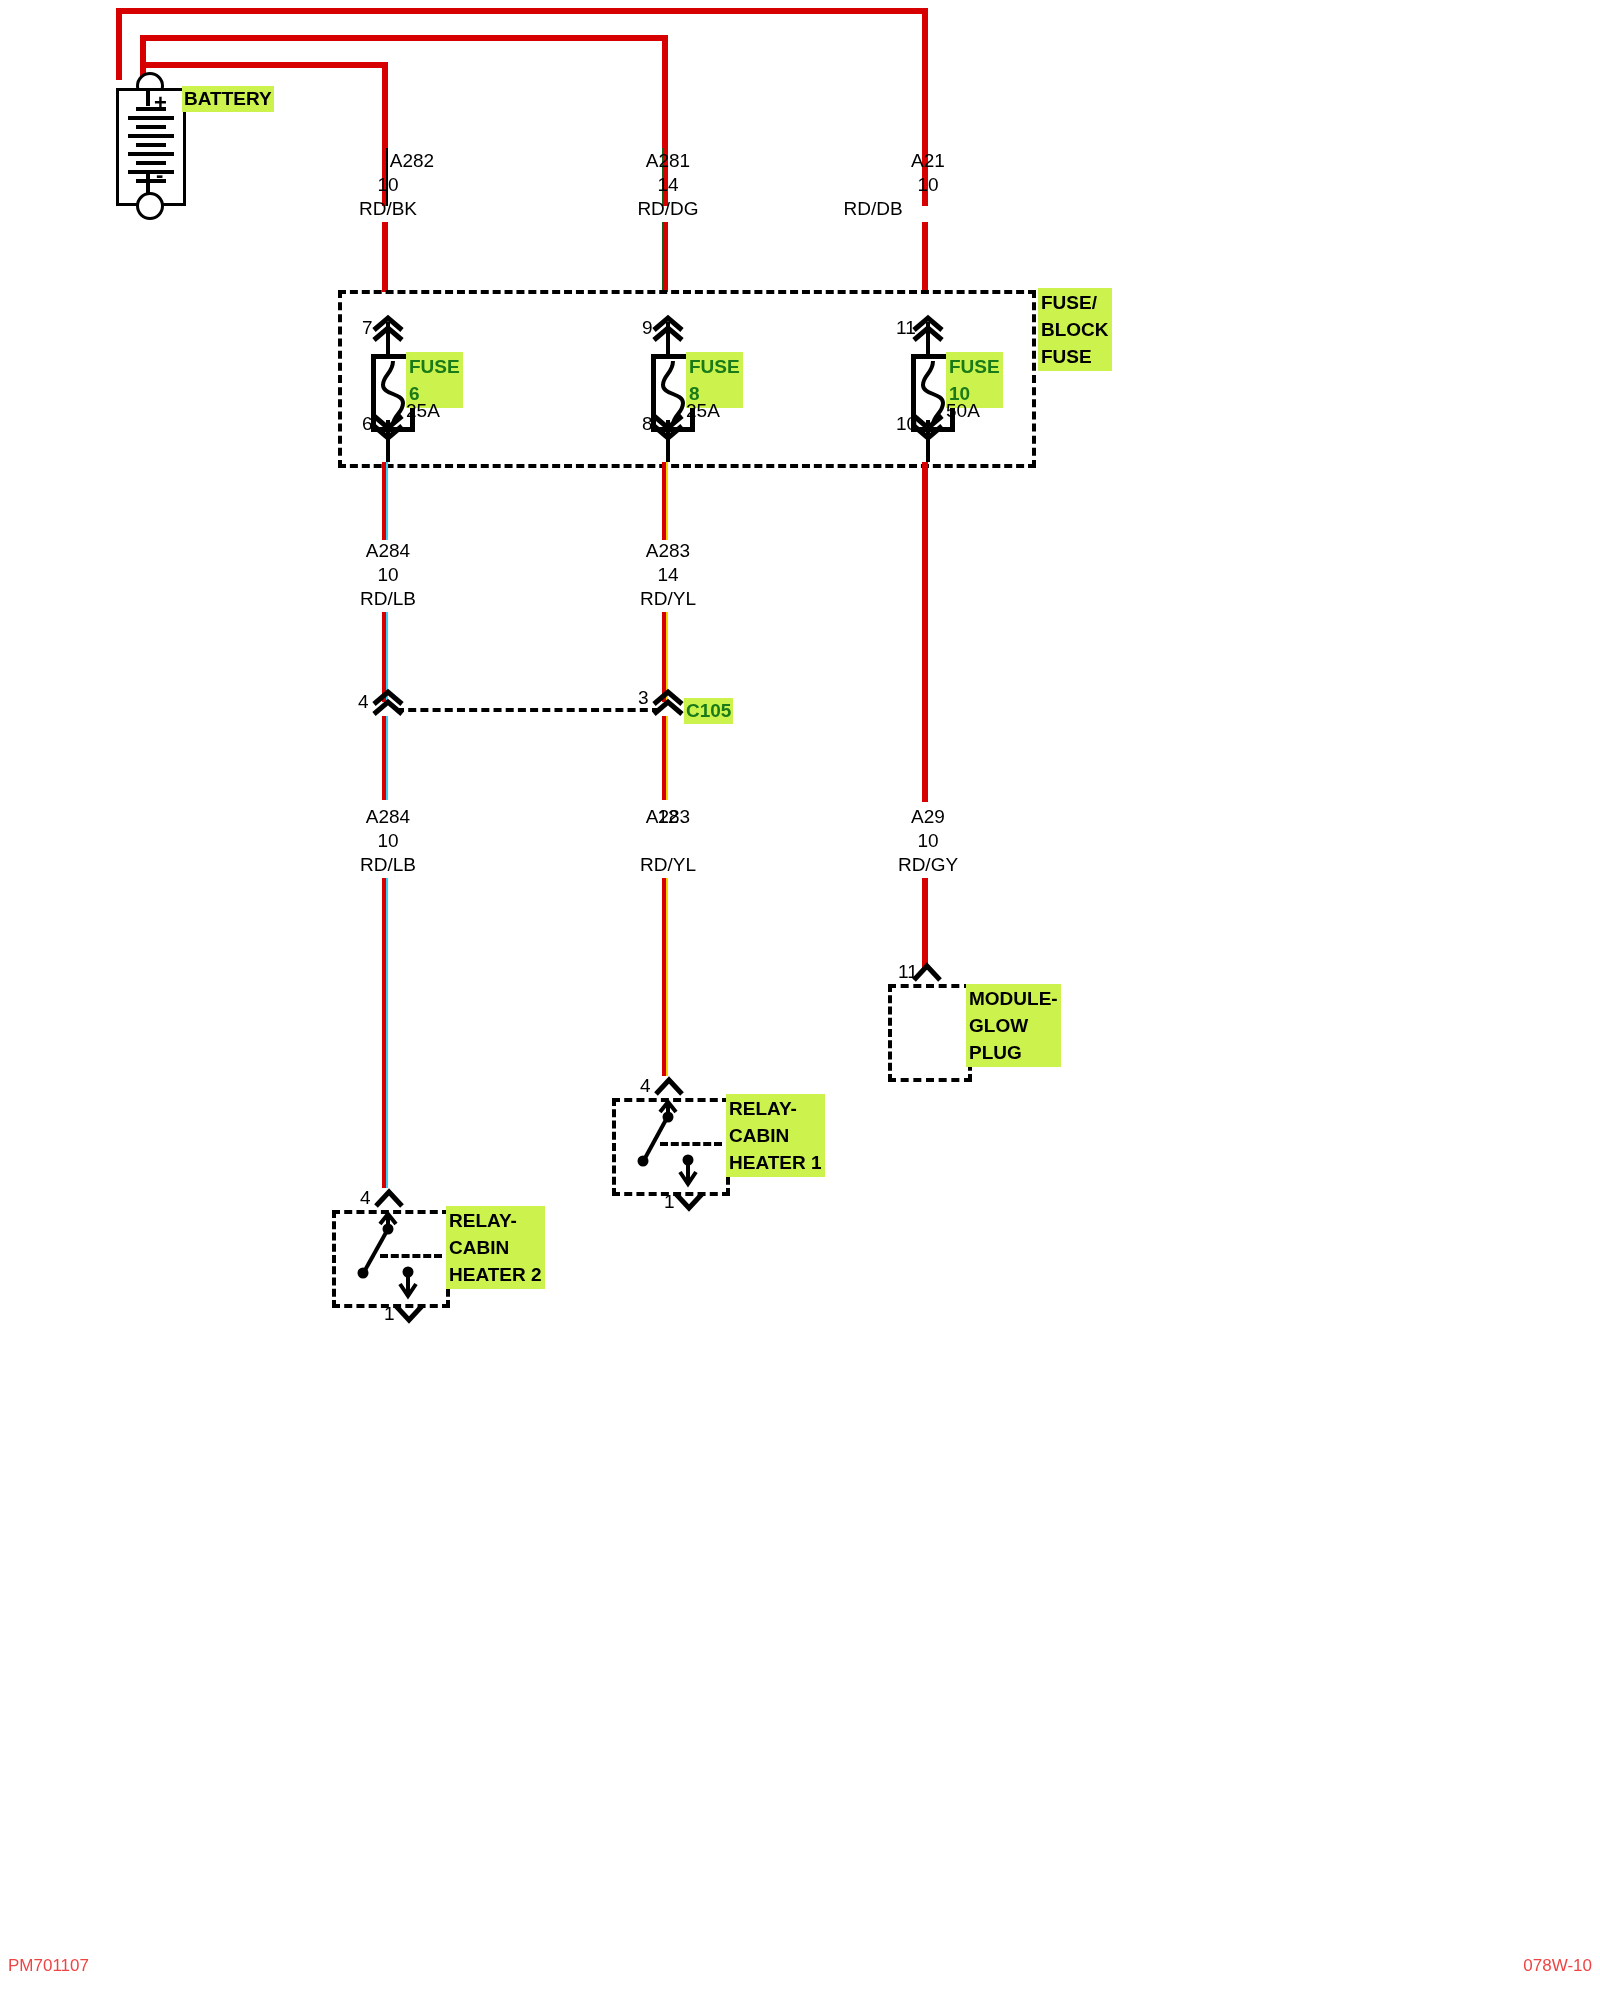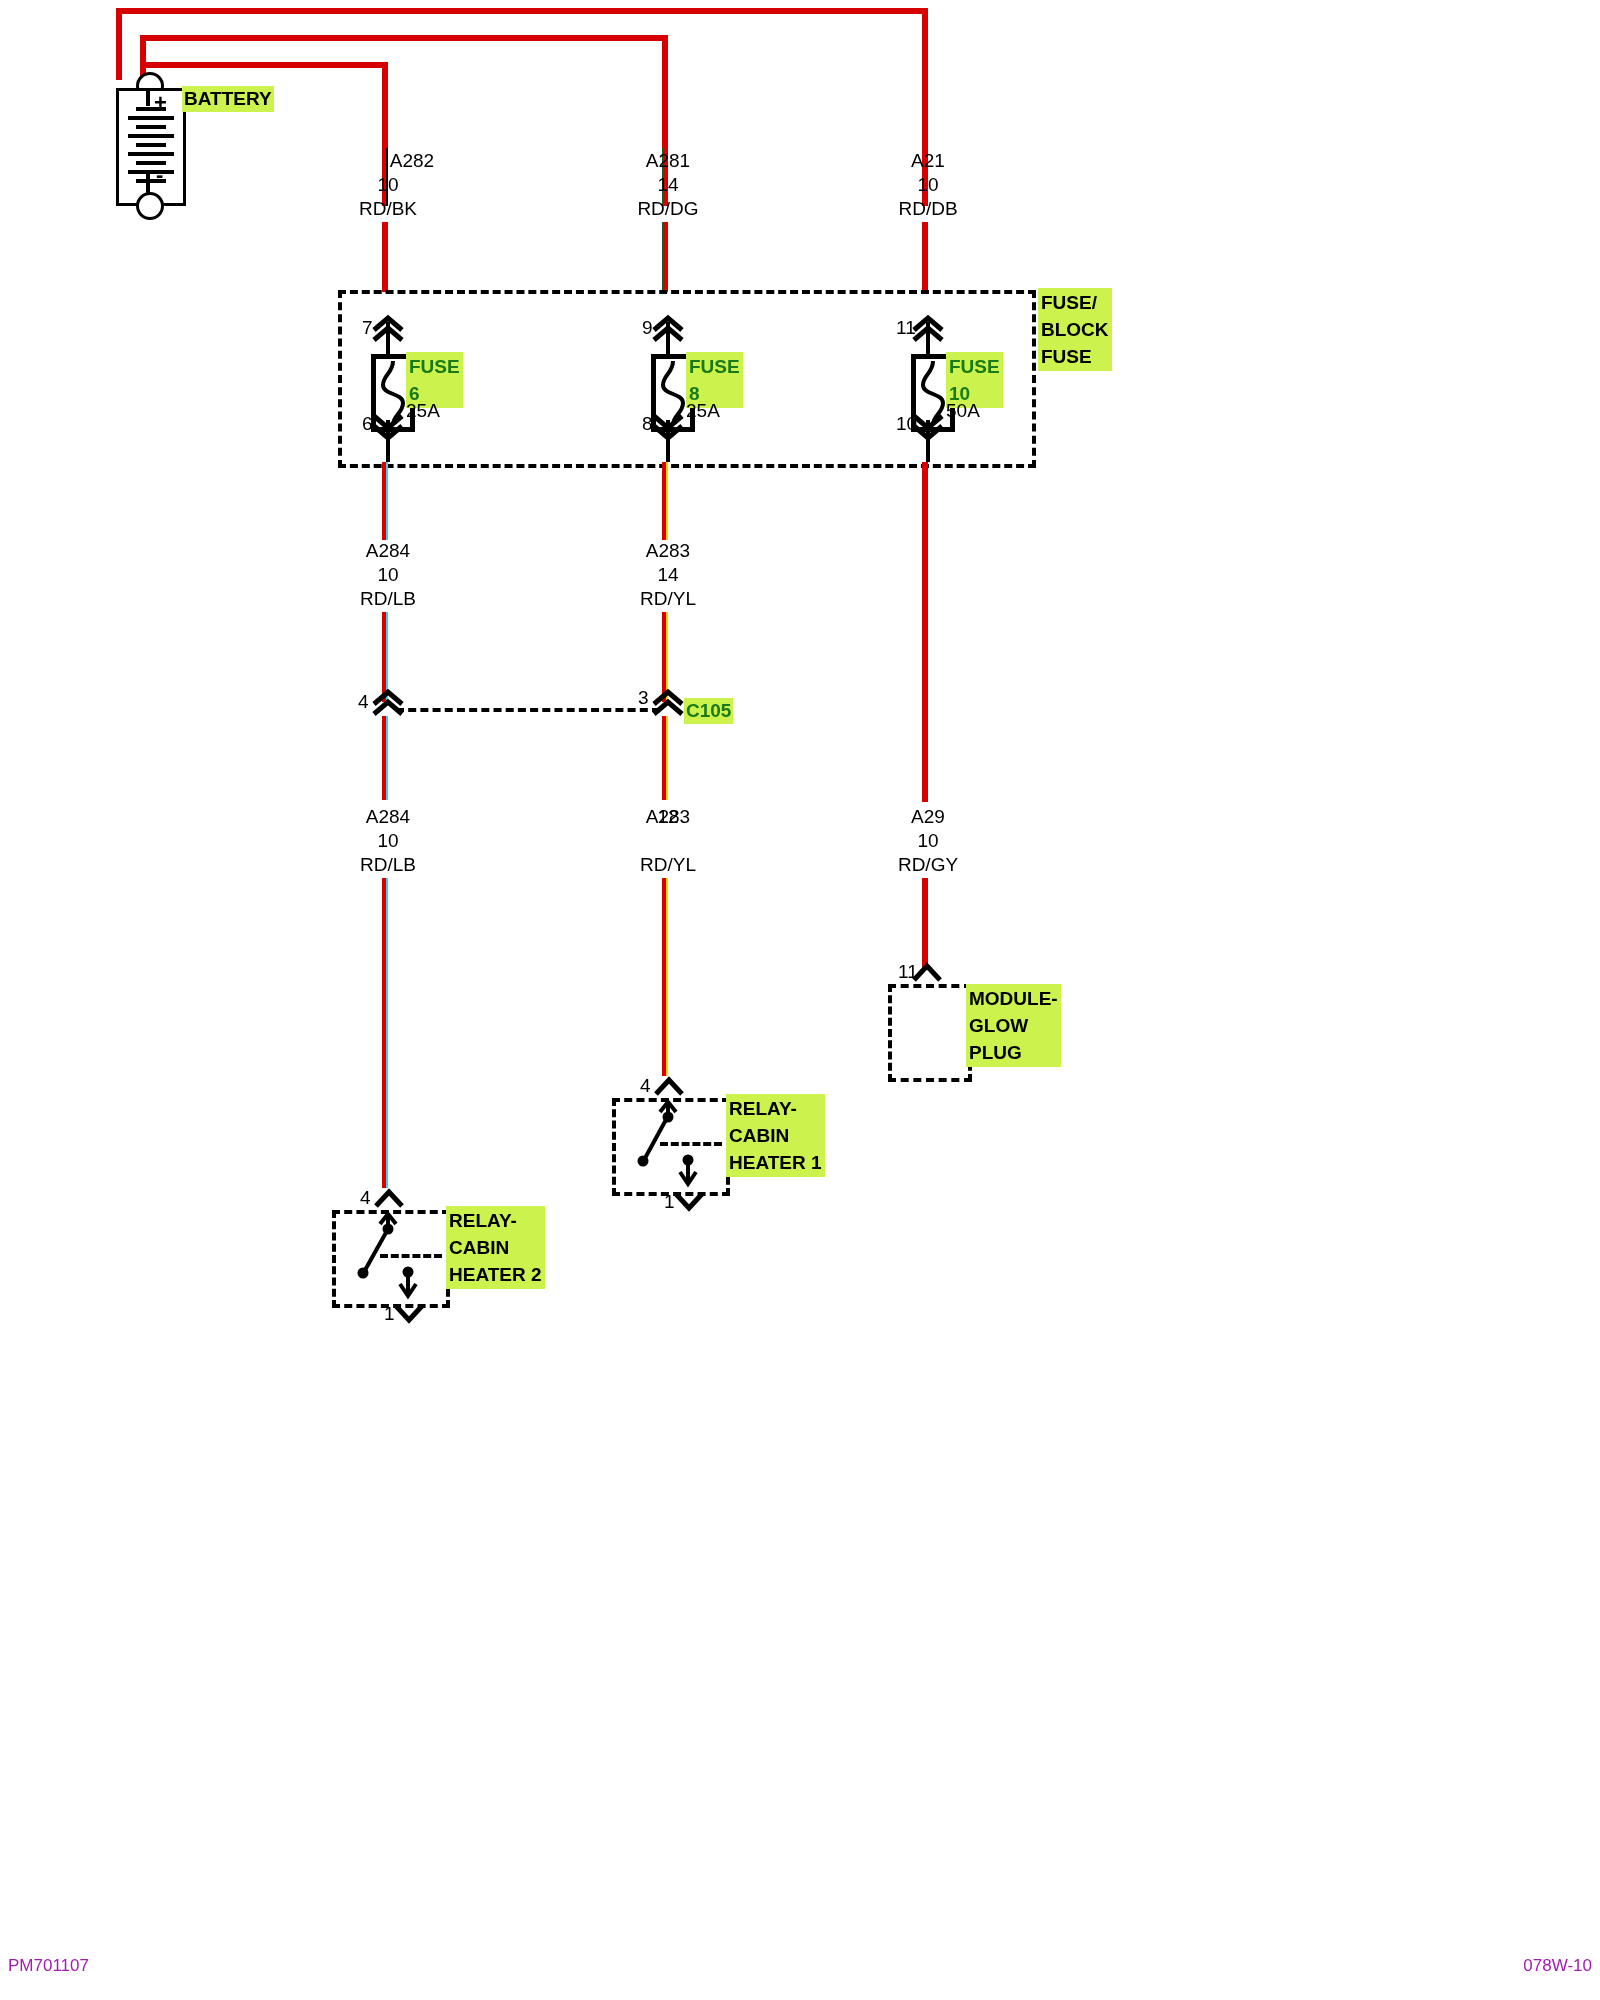--- a/index.html
+++ b/index.html
@@ -50,21 +50,21 @@
     background:#ccf24d;
     font-size:19px;
     font-weight:bold;
     line-height:27px;
     padding:1px 3px;
     color:#000;
   }
   .footer{
     position:absolute;
     font-size:17px;
-    color:#a21caf;
+    color:#ef4444;
     white-space:nowrap;
   }
 
   
   .wire{position:absolute;background:#d60000;}
   .wv{width:6px;}
   .wh{height:6px;}
   
   .stripe{position:absolute;width:2px;}
 
@@ -155,21 +155,21 @@
   <div class="stripe" style="left:662px;top:148px;height:58px;background:#1a5c1a;"></div>
   <div class="lbl c" style="left:668px;top:150px;">A281</div>
   <div class="lbl c" style="left:668px;top:174px;">14</div>
   <div class="lbl c" style="left:668px;top:198px;">RD/DG</div>
   <div class="wire wv" style="left:662px;top:222px;height:70px;"></div>
   <div class="stripe" style="left:662px;top:222px;height:70px;background:#1a5c1a;"></div>
 
   <div class="wire wv" style="left:922px;top:148px;height:58px;"></div>
   <div class="lbl c" style="left:928px;top:150px;">A21</div>
   <div class="lbl c" style="left:928px;top:174px;">10</div>
-  <div class="lbl c" style="left:928px;top:198px;text-align:right;">RD/DB</div>
+  <div class="lbl c" style="left:873px;top:198px;text-align:right;">RD/DB</div>
   <div class="wire wv" style="left:922px;top:222px;height:70px;"></div>
 
   <div class="dash-box" style="left:338px;top:290px;width:690px;height:170px;"></div>
   <div class="hlbox" style="left:1038px;top:288px;">
     <div>FUSE/</div>
     <div>BLOCK</div>
     <div>FUSE</div>
   </div>
 
   <div class="pin" style="left:362px;top:318px;">7</div>

